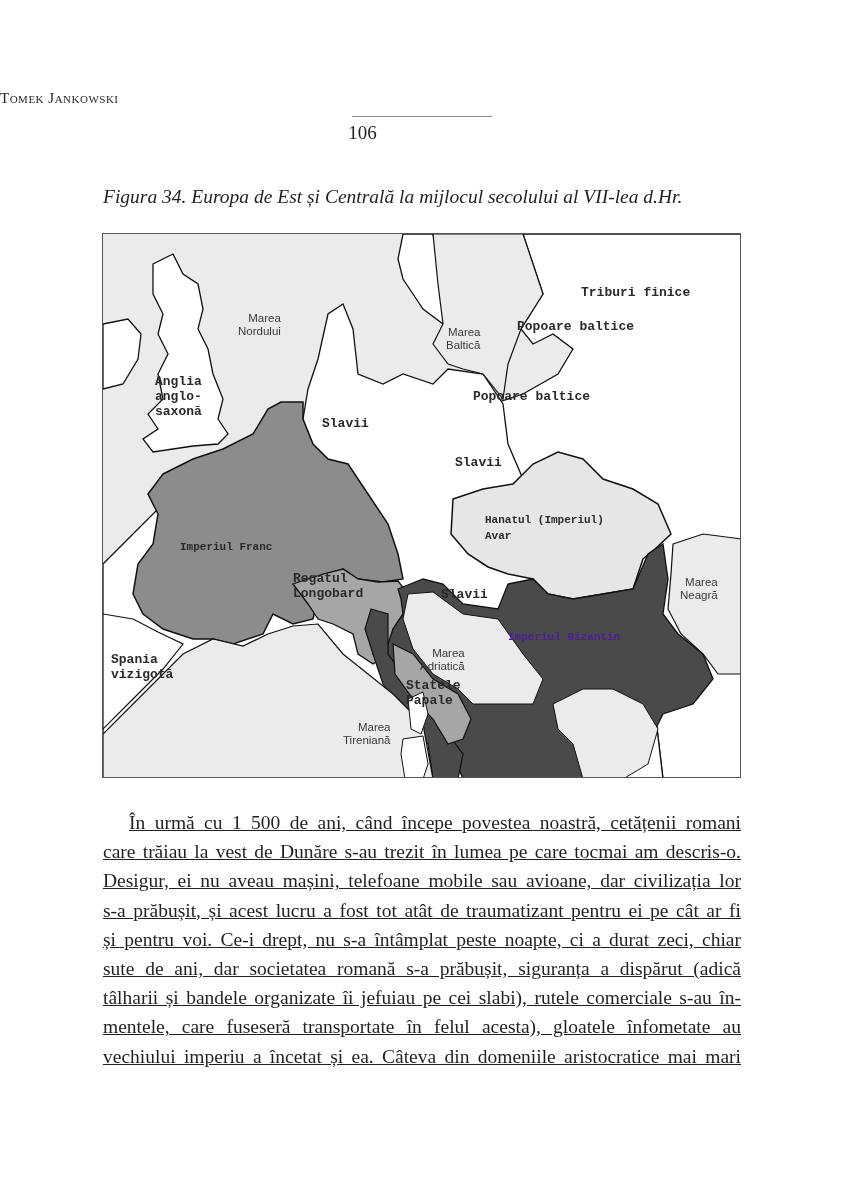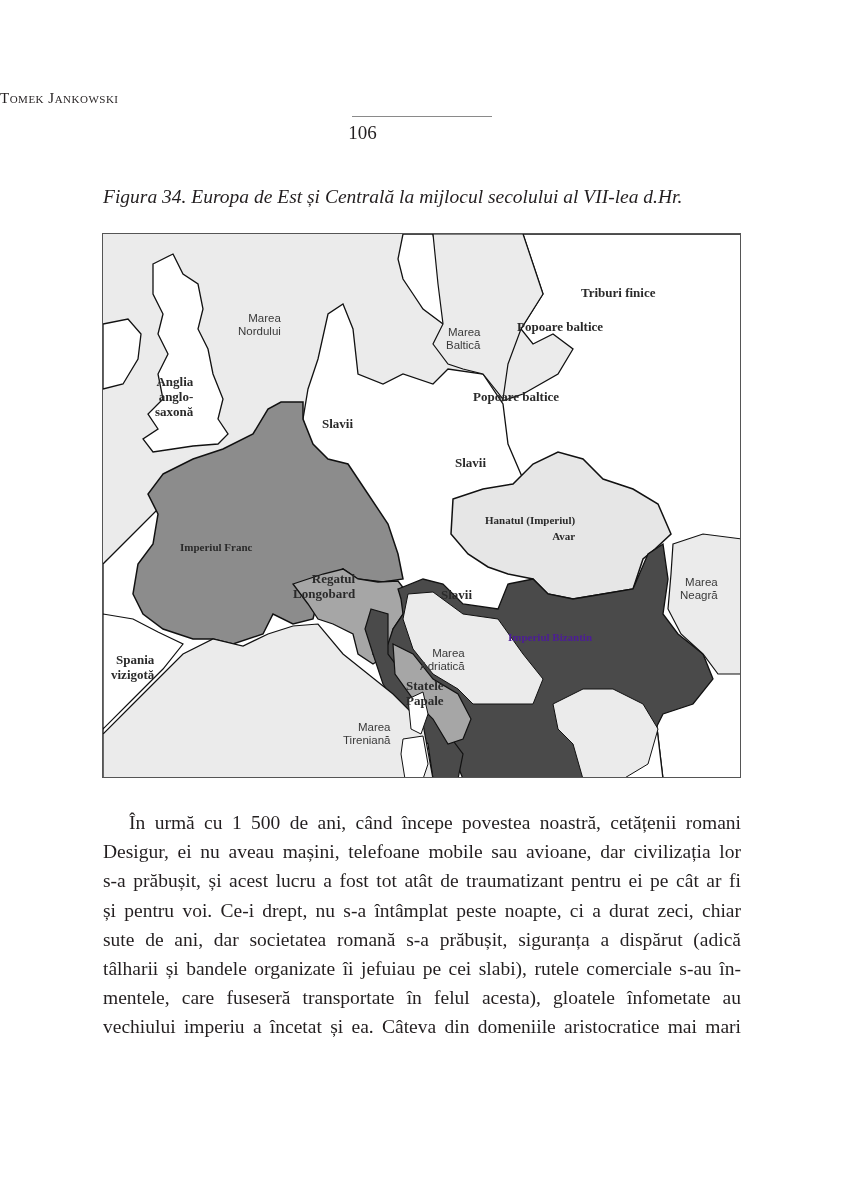--- a/index.html
+++ b/index.html
@@ -3,26 +3,26 @@
 <meta charset="utf-8">
 <style>
   html, body { margin:0; padding:0; background:#ffffff; }
   body { width:843px; height:1200px; position:relative; overflow:hidden; font-family:"Liberation Serif","DejaVu Serif",serif; color:#231f20; }
   .running-head { position:absolute; left:0; width:695px; top:90px; text-align:left; font-size:15px; letter-spacing:0.5px; font-variant:small-caps; }
   .head-rule { position:absolute; left:352px; width:140px; top:116px; height:0; border-top:1px solid #8a8a8a; }
   .page-number { position:absolute; left:0; width:725px; top:122px; text-align:center; font-size:19px; }
   .caption { position:absolute; left:103px; top:186px; font-size:19.5px; font-style:italic; white-space:nowrap; }
   .map { position:absolute; left:102px; top:233px; width:639px; height:545px; border:1px solid #555; box-sizing:border-box; background:#ebebeb; overflow:hidden; }
   .map svg { position:absolute; left:0; top:0; }
-  .lbl { position:absolute; font-family:Liberation Serif, serif; font-size:13px; font-weight:bold; color:#2a2a2a; text-align:right; line-height:15px; white-space:nowrap; }
+  .lbl { position:absolute; font-family:Liberation Mono, monospace; font-size:13px; font-weight:bold; color:#2a2a2a; text-align:left; line-height:15px; white-space:nowrap; }
   .lbl.big { font-size:11px; line-height:16px; }
   .lbl.white { color:#4c1d95; }
   .sea { position:absolute; font-family:"Liberation Sans","DejaVu Sans",sans-serif; font-size:11.5px; color:#3a3a3a; text-align:right; line-height:13px; white-space:nowrap; }
   .body-text { position:absolute; left:103px; top:808px; width:638px; font-size:19.5px; line-height:29.2px; text-align:justify; }
-  .body-text .line { display:block; height:29.2px; white-space:nowrap; text-align-last:justify; text-align:justify; }
+  .body-text .line { display:block; height:29.2px; white-space:nowrap; text-align-last:justify; text-align:justify;text-decoration:underline; }
   .body-text .line.indent { padding-left:26px; }
 </style>
 </head>
 <body>
 
 <div class="running-head">Tomek Jankowski</div>
 <div class="head-rule"></div>
 <div class="page-number">106</div>
 
 <div class="caption">Figura 34. Europa de Est și Centrală la mijlocul secolului al VII-lea d.Hr.</div>
@@ -81,20 +81,21 @@
   <div class="sea" style="left:577px;top:342px;"><span>Marea</span><br><span>Neagră</span></div>
   <div class="lbl big white" style="left:405px;top:395px;">Imperiul Bizantin</div>
   <div class="lbl" style="left:8px;top:418px;"><span>Spania</span><br><span>vizigotă</span></div>
   <div class="sea" style="left:317px;top:413px;"><span>Marea</span><br><span>Adriatică</span></div>
   <div class="lbl" style="left:303px;top:444px;"><span>Statele</span><br><span>Papale</span></div>
   <div class="sea" style="left:240px;top:487px;"><span>Marea</span><br><span>Tireniană</span></div>
 </div>
 
 <div class="body-text">
   <span class="line indent">În urmă cu 1 500 de ani, când începe povestea noastră, cetățenii romani</span>
+  <span class="line">care trăiau la vest de Dunăre s-au trezit în lumea pe care tocmai am descris-o.</span>
   <span class="line">Desigur, ei nu aveau mașini, telefoane mobile sau avioane, dar civilizația lor</span>
   <span class="line">s-a prăbușit, și acest lucru a fost tot atât de traumatizant pentru ei pe cât ar fi</span>
   <span class="line">și pentru voi. Ce-i drept, nu s-a întâmplat peste noapte, ci a durat zeci, chiar</span>
   <span class="line">sute de ani, dar societatea romană s-a prăbușit, siguranța a dispărut (adică</span>
   <span class="line">tâlharii și bandele organizate îi jefuiau pe cei slabi), rutele comerciale s-au în-</span>
   <span class="line">mentele, care fuseseră transportate în felul acesta), gloatele înfometate au</span>
   <span class="line">vechiului imperiu a încetat și ea. Câteva din domeniile aristocratice mai mari</span>
 </div>
 
 </body></html>

